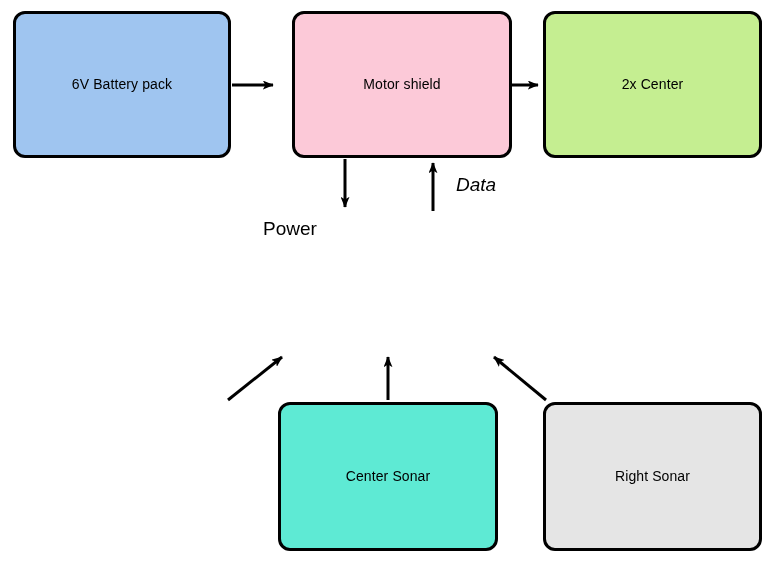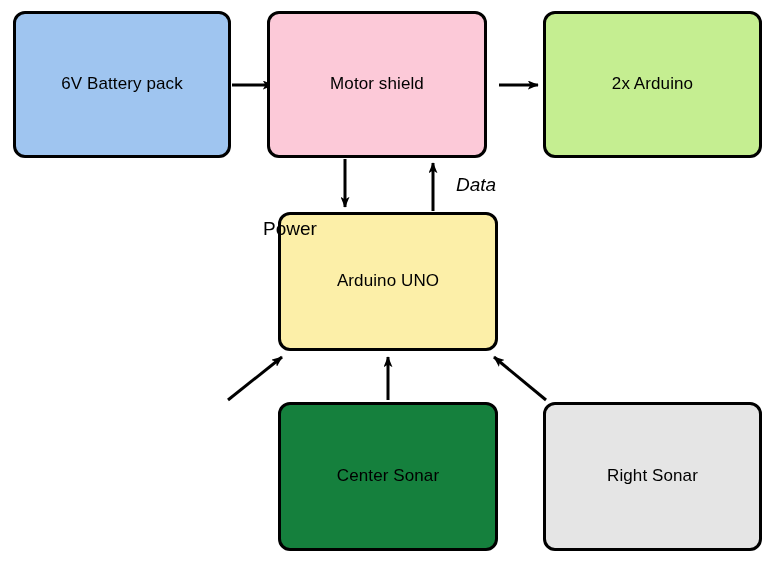--- a/index.html
+++ b/index.html
@@ -17,21 +17,21 @@
   }
   .node {
     position: absolute;
     box-sizing: border-box;
     border: 3px solid #000000;
     border-radius: 12px;
     display: flex;
     align-items: center;
     justify-content: center;
     color: #000000;
-    font-size: 17px;
+    font-size: 14px;
     font-weight: 400;
     line-height: 1.2;
     text-align: center;
     letter-spacing: 0.1px;
   }
   .edge-label {
     position: absolute;
     color: #000000;
     font-size: 19px;
     line-height: 1;
@@ -84,34 +84,31 @@
 
     <g>
       <line x1="546" y1="400" x2="494" y2="357" stroke="#000000" stroke-width="3" marker-end="url(#ah)"></line>
     </g>
   </svg>
 
   <div class="node" style="left:13px; top:11px; width:218px; height:147px; background:#9FC5F0;">
     <span>6V Battery pack</span>
   </div>
 
-  <div class="node" style="left:267px; top:11px; width:220px; height:147px; background:#FCC9D8;">
+  <div class="node" style="left:292px; top:11px; width:220px; height:147px; background:#FCC9D8;">
     <span>Motor shield</span>
   </div>
 
   <div class="node" style="left:543px; top:11px; width:219px; height:147px; background:#C5EE91;">
-    <span>2x Arduino</span>
-  </div>
-
-  <div class="node" style="left:278px; top:212px; width:220px; height:139px; background:#FCEFA8;">
-    <span>Arduino UNO</span>
+    <span>2x Center</span>
   </div>
 
 
-  <div class="node" style="left:278px; top:402px; width:220px; height:149px; background:#15803d;">
+
+  <div class="node" style="left:278px; top:402px; width:220px; height:149px; background:#5eead4;">
     <span>Center Sonar</span>
   </div>
 
   <div class="node" style="left:543px; top:402px; width:219px; height:149px; background:#e5e5e5;">
     <span>Right Sonar</span>
   </div>
 
   <div class="edge-label" style="left:263px; top:175px;margin-top:44px;">Power</div>
 
   <div class="edge-label" style="left:456px; top:175px;font-style:italic;">Data</div>

